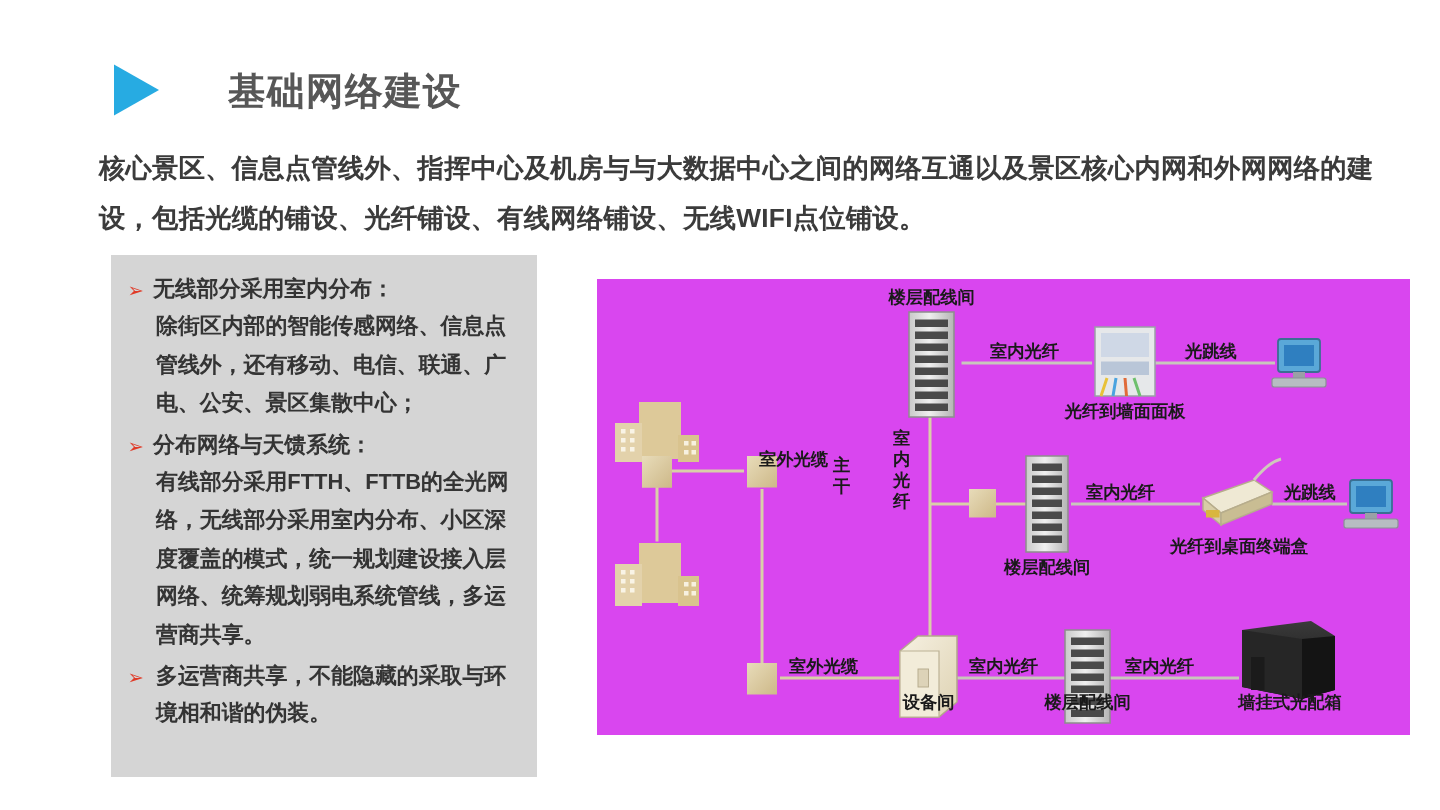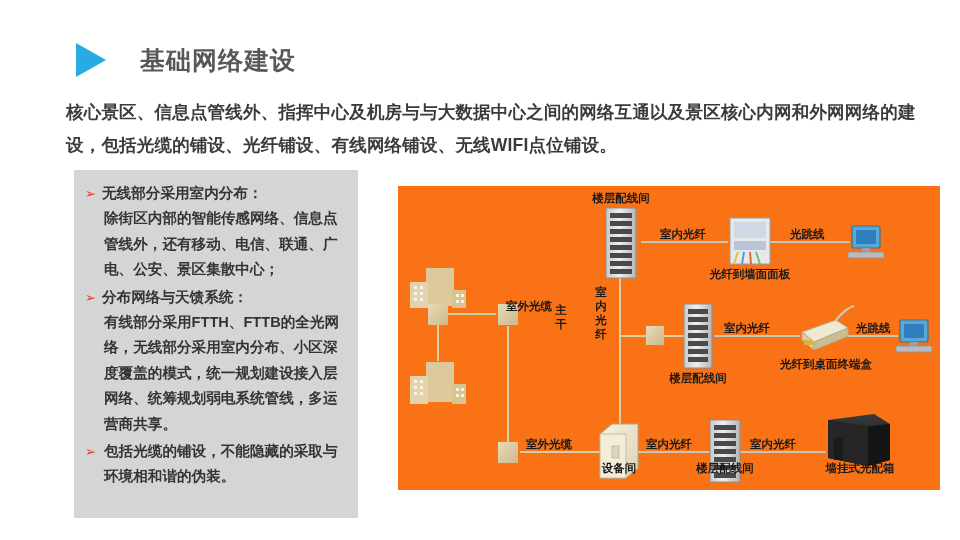--- a/index.html
+++ b/index.html
@@ -16,20 +16,21 @@
   }
 
   
   #slide-title-row {
     position: absolute;
     left: 76px;
     top: 38px;
     display: flex;
     align-items: center;
     height: 44px;
+    gap: 12px;
   }
   #play-triangle {
     width: 0;
     height: 0;
     border-top: 17px solid transparent;
     border-bottom: 17px solid transparent;
     border-left: 30px solid #27ABE2;
     margin-right: 34px;
   }
   #slide-title {
@@ -91,21 +92,21 @@
     padding-left: 2px;
   }
 
   
   #diagram-panel {
     position: absolute;
     left: 398px;
     top: 186px;
     width: 542px;
     height: 304px;
-    background: #f97316;
+    background: #d946ef;
     overflow: hidden;
   }
   #diagram-svg { display: block; }
 
   .dlabel {
     font-family: "Liberation Serif", "DejaVu Serif", serif;
     font-size: 11.5px;
     font-weight: bold;
     fill: #1a1a1a;
   }
@@ -142,21 +143,21 @@
     <span class="bullet-marker">➢</span>
     <span class="bullet-body">
       <span class="bullet-head">分布网络与天馈系统：</span>
       <span class="bullet-detail">有线部分采用FTTH、FTTB的全光网络，无线部分采用室内分布、小区深度覆盖的模式，统一规划建设接入层网络、统筹规划弱电系统管线，多运营商共享。</span>
     </span>
   </div>
 
   <div class="bullet-block">
     <span class="bullet-marker">➢</span>
     <span class="bullet-body">
-      <span class="bullet-detail">包括光缆的铺设，不能隐藏的采取与环境相和谐的伪装。</span>
+      <span class="bullet-detail">多运营商共享，不能隐藏的采取与环境相和谐的伪装。</span>
     </span>
   </div>
 
 </div>
 
 <div id="diagram-panel">
   <svg id="diagram-svg" width="542" height="304" viewBox="0 0 542 304" xmlns="http://www.w3.org/2000/svg">
 
     <defs>
       <linearGradient id="rackGrad" x1="0" y1="0" x2="1" y2="0">

